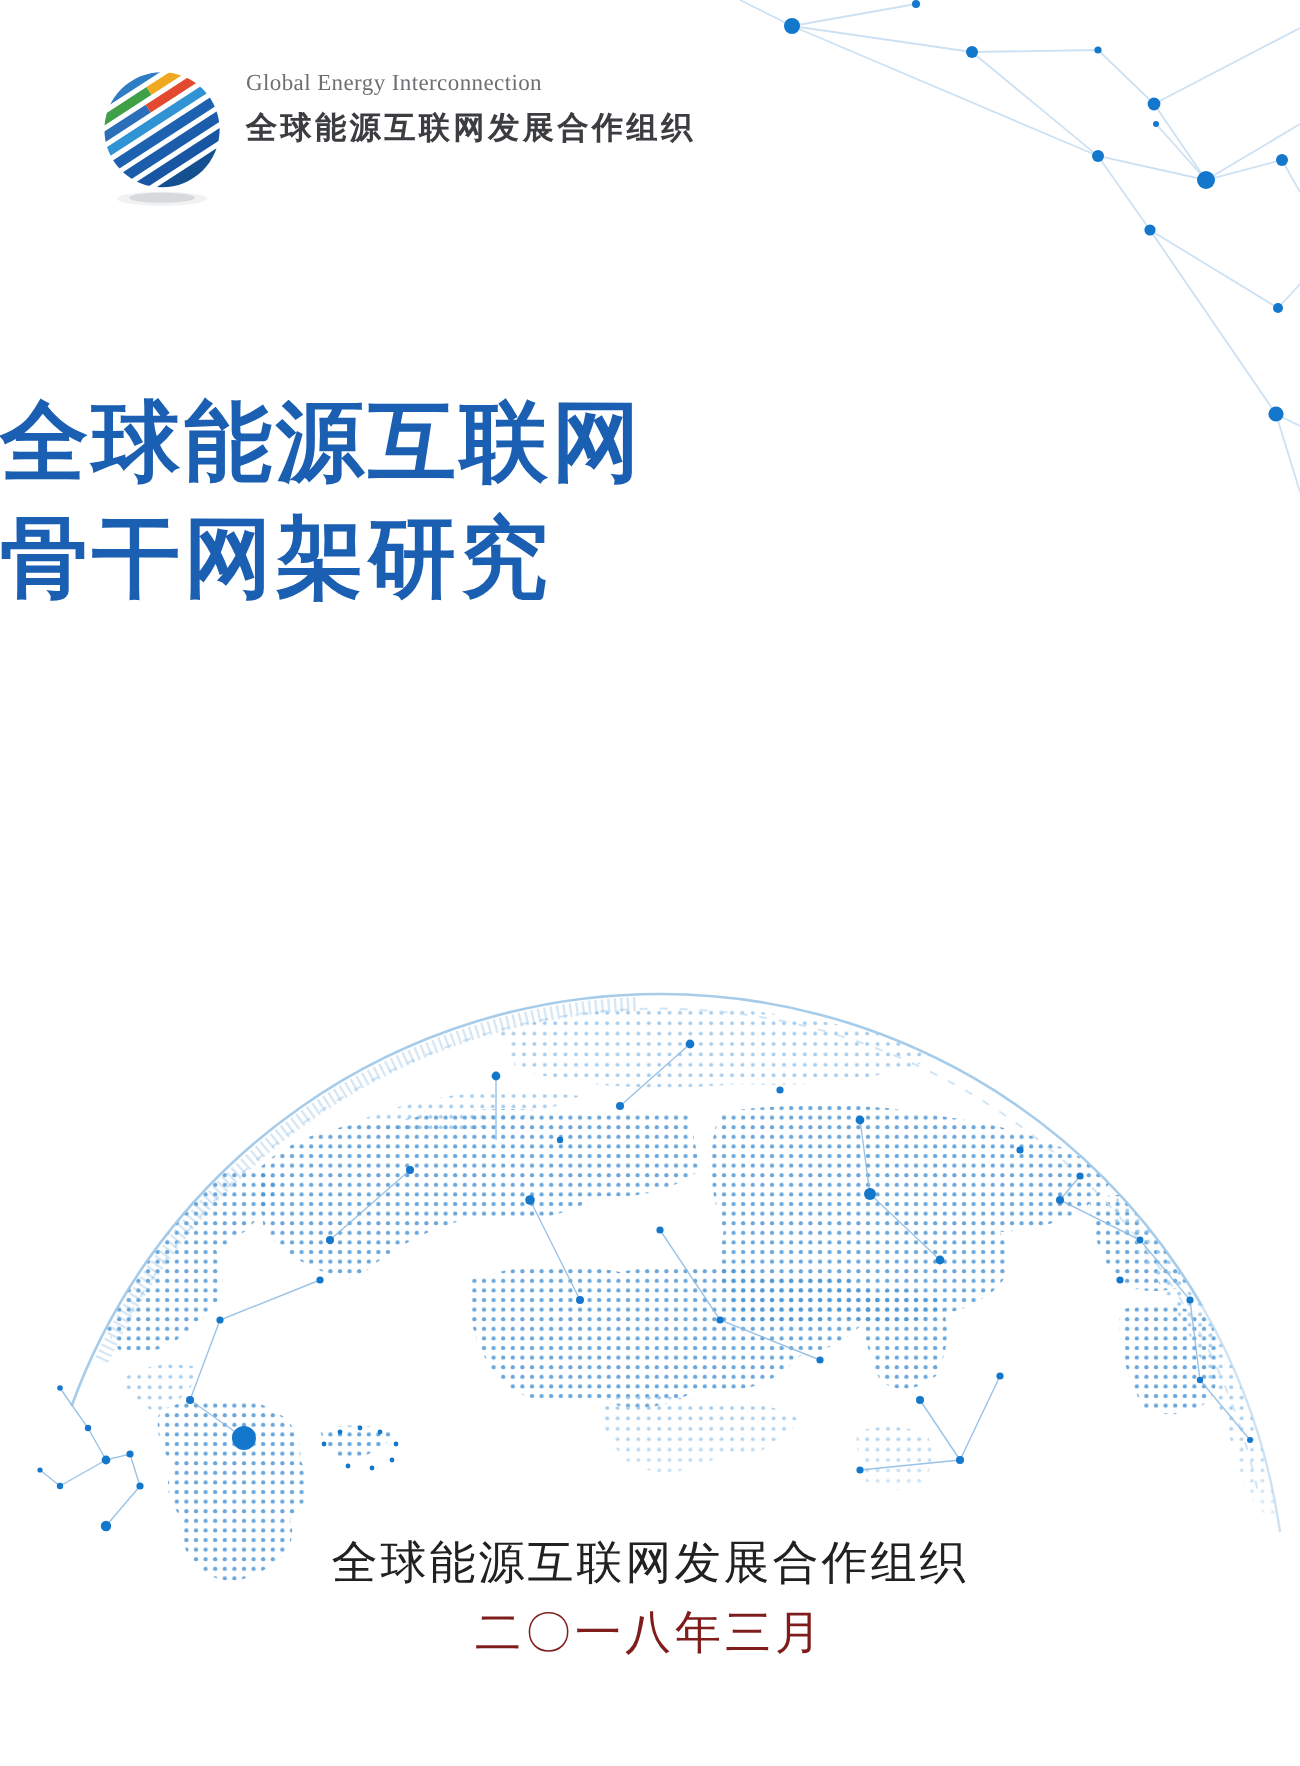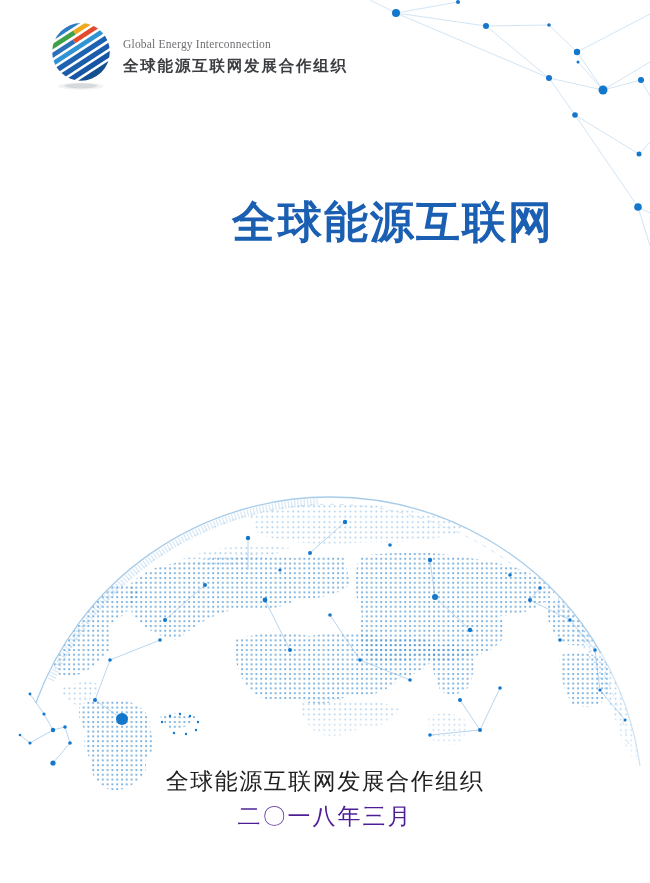--- a/index.html
+++ b/index.html
@@ -4,44 +4,44 @@
 <style>
   html,body{margin:0;padding:0;background:#e9e9e9;}
   .page{
     position:relative;width:650px;height:883px;margin:0 auto;
     background:#ffffff;overflow:hidden;
     font-family:"Liberation Sans","DejaVu Sans",sans-serif;
   }
   .bg{position:absolute;left:0;top:0;width:650px;height:883px;display:block;}
 
   
-  .brand{position:absolute;left:48px;top:20px;display:flex;align-items:center;z-index:2;}
+  .brand{position:absolute;left:48px;top:33px;display:flex;align-items:flex-start;z-index:2;}
   .brand .logo{width:66px;height:72px;flex:0 0 auto;}
   .brand-text{margin-left:9px;padding-top:2px;}
   .brand-text .en{
     font-family:"Liberation Serif","DejaVu Serif",serif;
     font-size:11.5px;line-height:14.5px;color:#6e6f72;letter-spacing:.2px;
   }
   .brand-text .cn{
     margin-top:4px;font-size:15.5px;font-weight:700;color:#3b3d41;letter-spacing:1.8px;
   }
 
   
-  .title-block{position:absolute;left:0;top:193px;width:554px;text-align:right;z-index:2;}
+  .title-block{position:absolute;left:0;top:193px;width:554px;text-align:left;z-index:2;}
   .title-line{
     font-size:44px;font-weight:700;color:#1a5fb2;line-height:58px;letter-spacing:2px;
   }
   .year{
     margin-top:24px;font-size:27px;font-weight:700;color:#1a5fb2;letter-spacing:2px;
   }
 
   
   .footer-block{position:absolute;left:0;top:767px;width:650px;text-align:center;z-index:2;}
   .footer-org{font-size:23px;color:#212121;letter-spacing:1.5px;line-height:29px;}
-  .footer-date{margin-top:6px;font-size:23px;color:#4c1d95;letter-spacing:2px;line-height:29px;}
+  .footer-date{margin-top:6px;font-size:23px;color:#7f1d1d;letter-spacing:2px;line-height:29px;}
 </style>
 </head>
 <body>
 
 <div class="page">
 
   <svg class="bg" viewBox="0 0 650 883" aria-hidden="true">
     <defs>
       <pattern id="dotsA" width="4.8" height="4.8" patternUnits="userSpaceOnUse">
         <circle cx="2" cy="2" r="1.05" fill="#4e96d3" opacity="0.85"></circle>
@@ -216,20 +216,21 @@
       </g>
     </svg>
     <div class="brand-text">
       <div class="en">Global Energy Interconnection</div>
       <div class="cn">全球能源互联网发展合作组织</div>
     </div>
   </header>
 
   <main class="title-block">
     <div class="title-line">全球能源互联网</div>
+    <div class="title-line">骨干网架研究</div>
   </main>
 
   <footer class="footer-block">
     <div class="footer-org">全球能源互联网发展合作组织</div>
     <div class="footer-date">二〇一八年三月</div>
   </footer>
 
 </div>
 
 </body></html>

